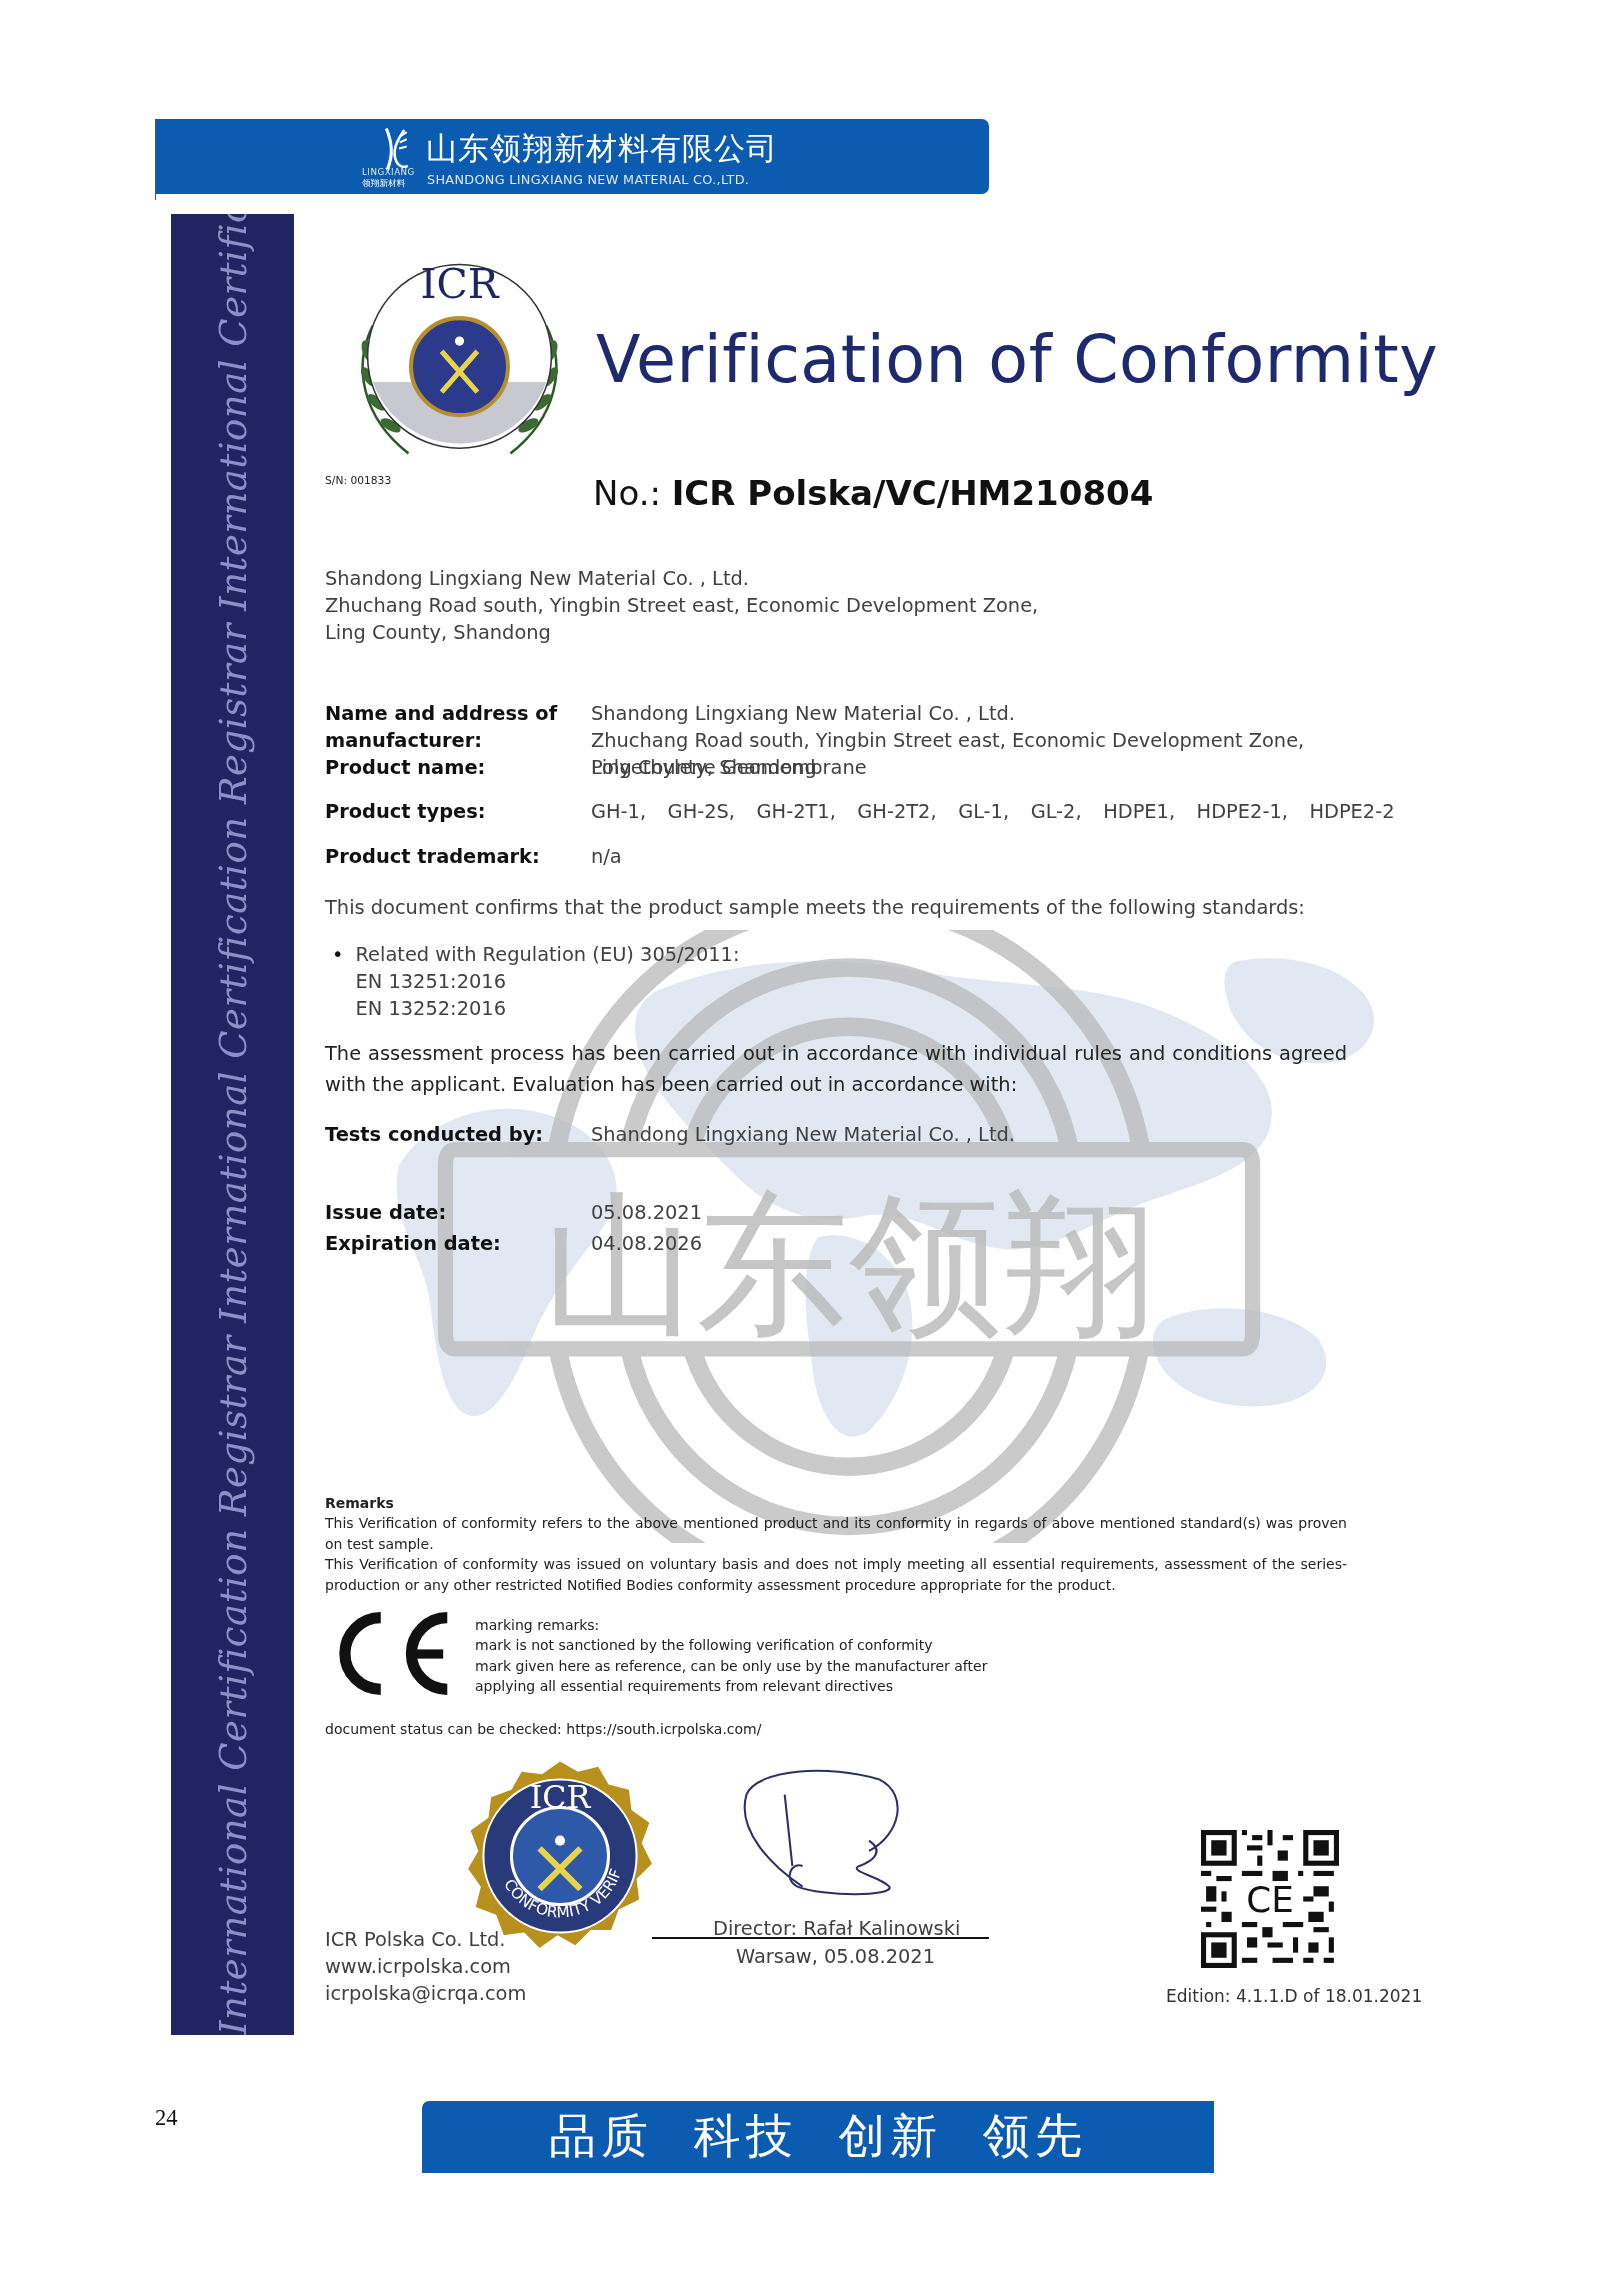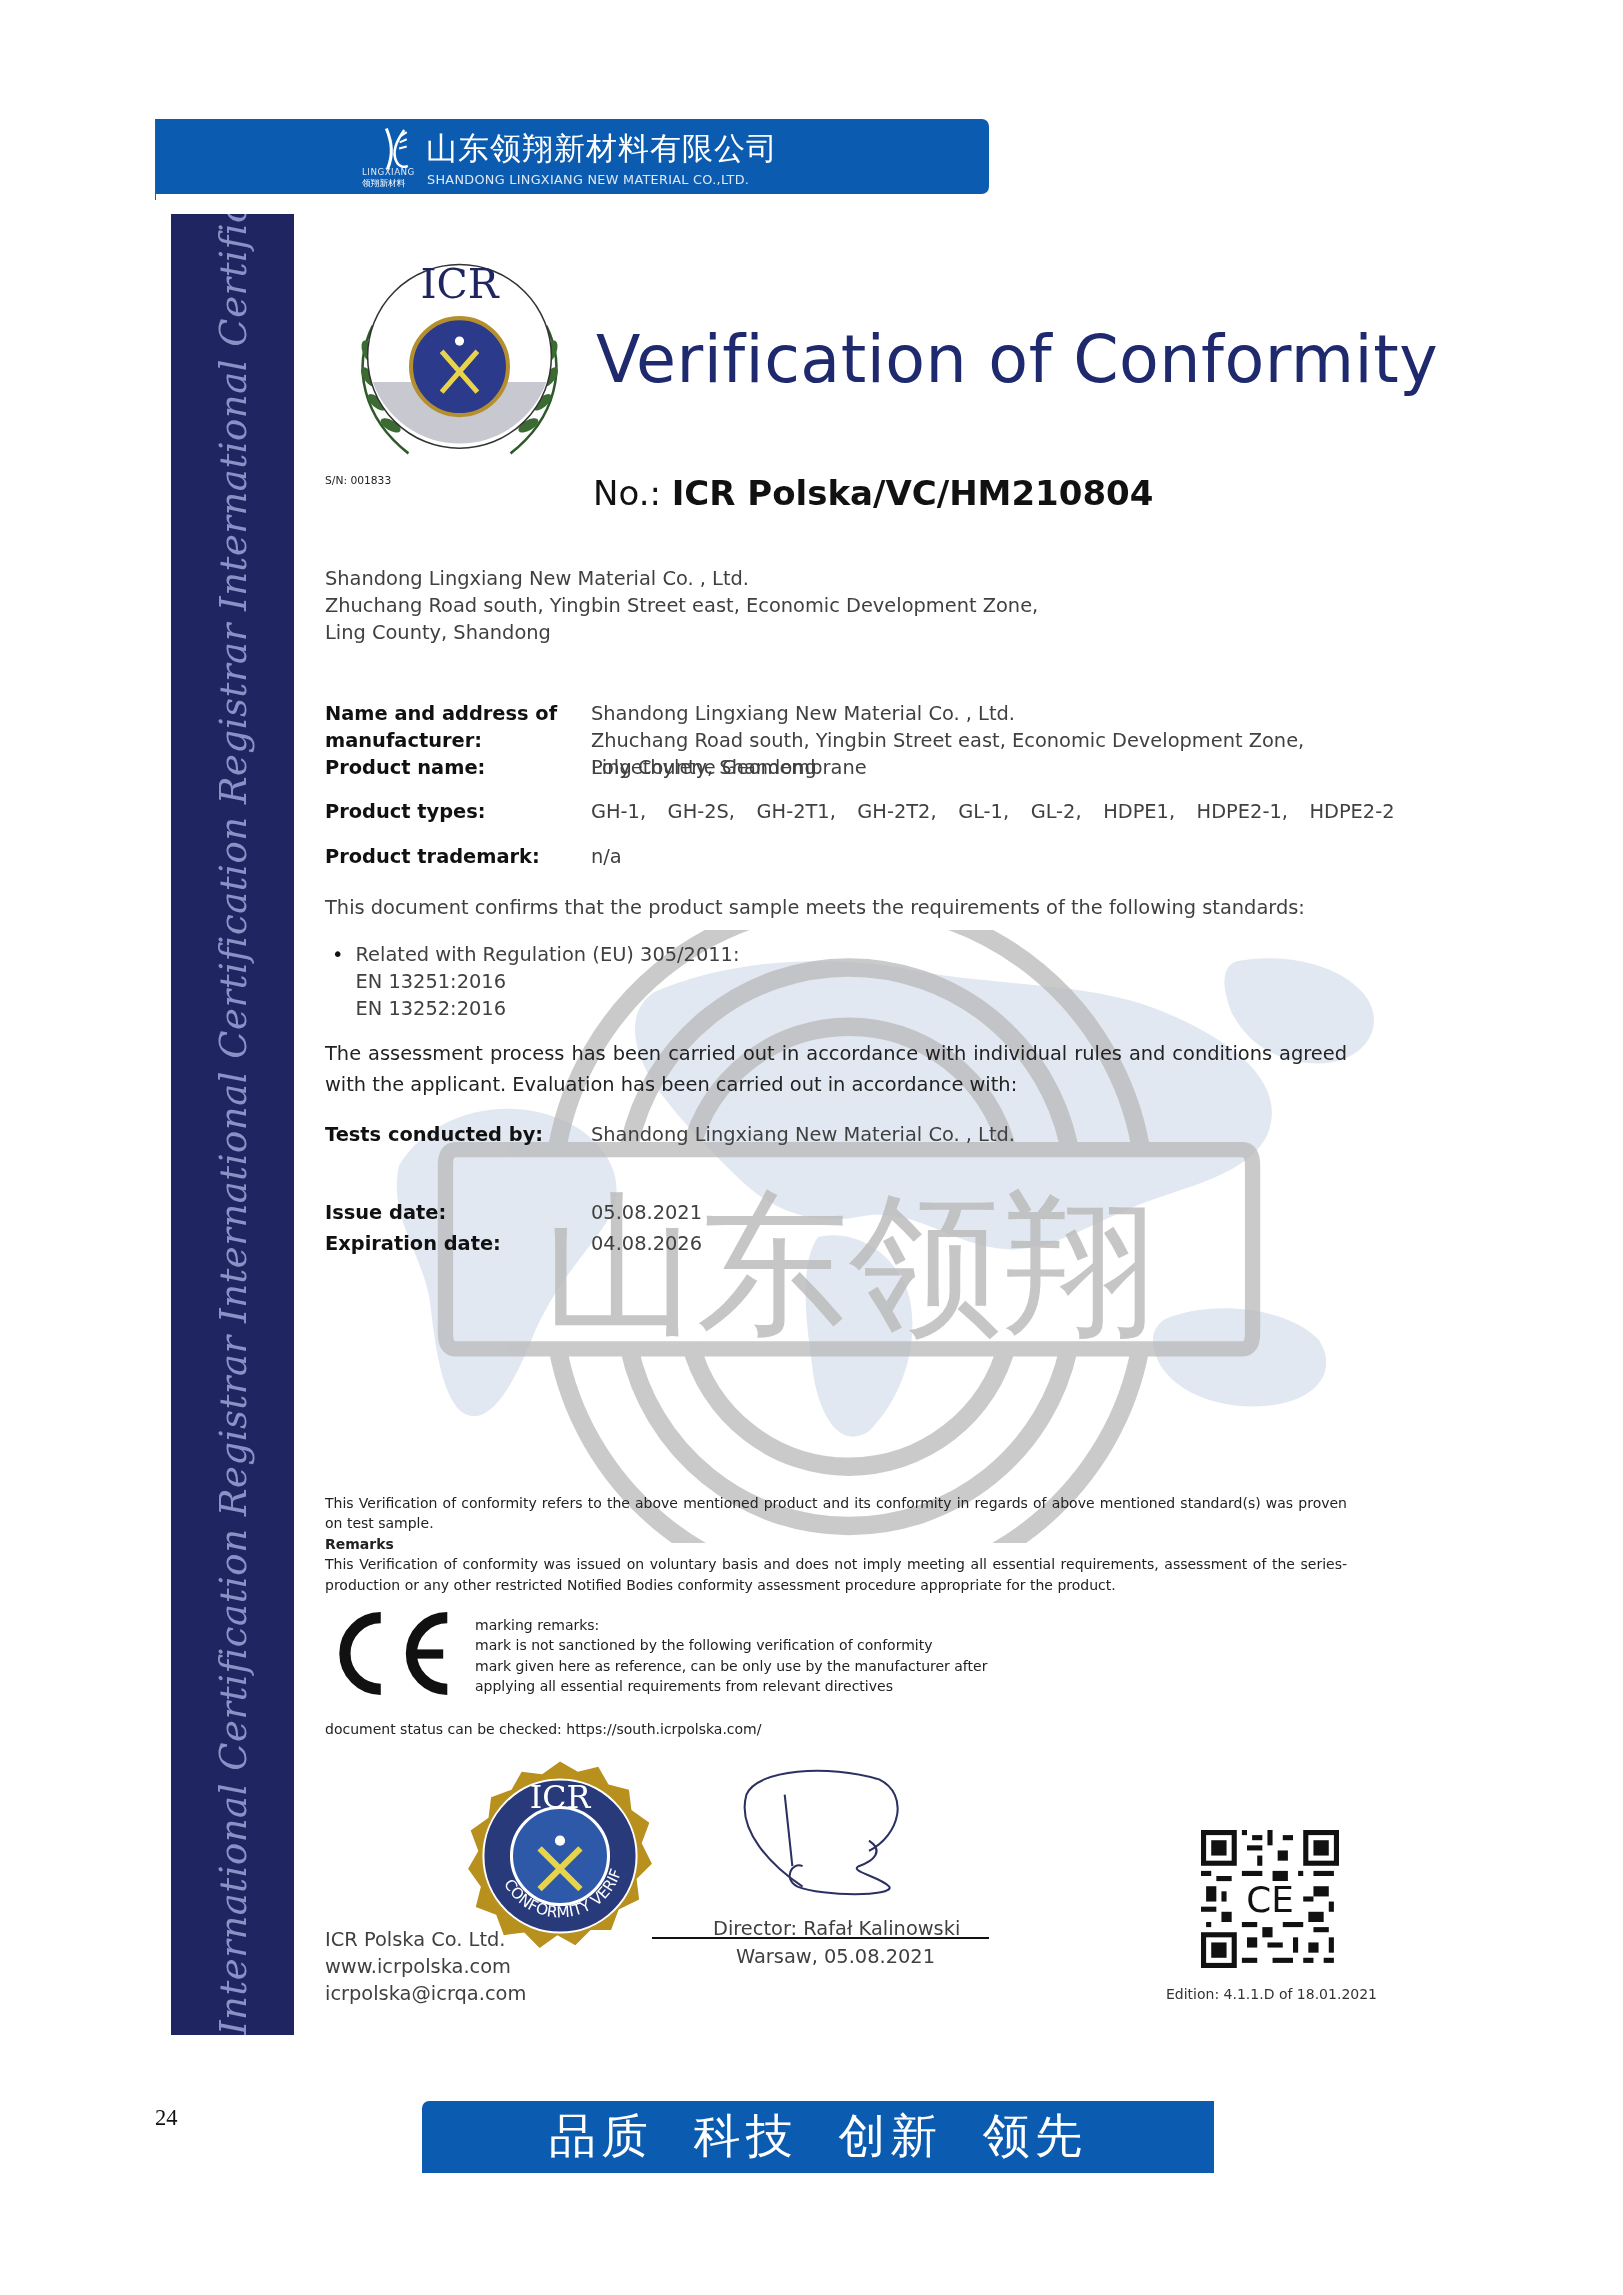--- a/index.html
+++ b/index.html
@@ -193,22 +193,22 @@
     <div class="lbl" style="width:266px;">Issue date:</div>
     <div class="val">05.08.2021</div>
   </div>
   <div style="display:flex;margin-top:4.1px;">
     <div class="lbl" style="width:266px;">Expiration date:</div>
     <div class="val">04.08.2026</div>
   </div>
 </div>
 
 <div class="abs" style="left:325px;top:1493px;width:1022px;">
+  <div class="small" style="font-weight:bold;">Remarks</div>
   <div class="small" style="text-align:justify;">This Verification of conformity refers to the above mentioned product and its conformity in regards of above mentioned standard(s) was proven on test sample.</div>
-  <div class="small" style="font-weight:bold;">Remarks</div>
   <div class="small" style="text-align:justify;">This Verification of conformity was issued on voluntary basis and does not imply meeting all essential requirements, assessment of the series-production or any other restricted Notified Bodies conformity assessment procedure appropriate for the product.</div>
 </div>
 
 <svg class="abs ce-big" viewBox="0 0 250 170">
   <path d="M105 15 A70 70 0 1 0 105 155" stroke="#111" stroke-width="22" fill="none"></path>
   <path d="M235 15 A70 70 0 1 0 235 155" stroke="#111" stroke-width="22" fill="none"></path>
   <rect x="165" y="77" width="62" height="18" fill="#111"></rect>
 </svg>
 <div class="abs" style="left:475px;top:1615px;">
   <div class="small">marking remarks:</div>
@@ -288,19 +288,19 @@
       <rect x="21" y="22" width="2" height="2"></rect>
       <rect x="25" y="21" width="1" height="3"></rect>
     <rect x="8" y="25" width="3" height="1"></rect>
       <rect x="14" y="25" width="4" height="1"></rect>
       <rect x="20" y="25" width="2" height="1"></rect>
       <rect x="24" y="25" width="2" height="1"></rect>
   </g>
   <rect x="8" y="10" width="11" height="7" fill="#fff"></rect>
   <text x="13.5" y="16" text-anchor="middle" font-size="7" font-family="DejaVu Sans, sans-serif" fill="#111">CE</text>
 </svg>
-<div class="abs" style="left:1166px;top:1986px;font-size:14px;color:#333;">Edition: 4.1.1.D of 18.01.2021</div>
+<div class="abs" style="left:1166px;top:1986px;font-size:17px;color:#333;">Edition: 4.1.1.D of 18.01.2021</div>
 
 <div class="abs page-num">24</div>
 <div id="bottom-banner" class="abs">
   <div class="slogan">品质 科技 创新 领先</div>
 </div>
 
 
 </body></html>

